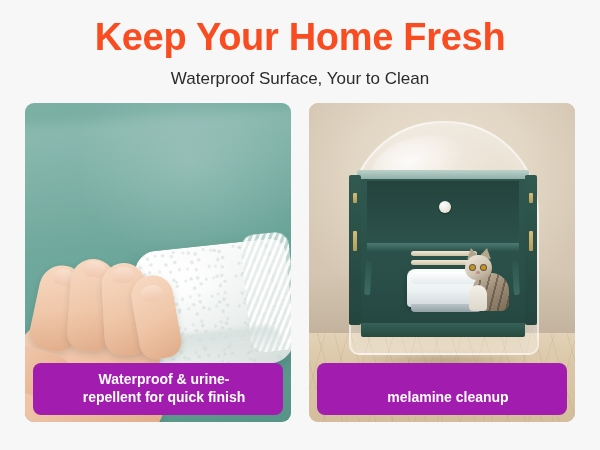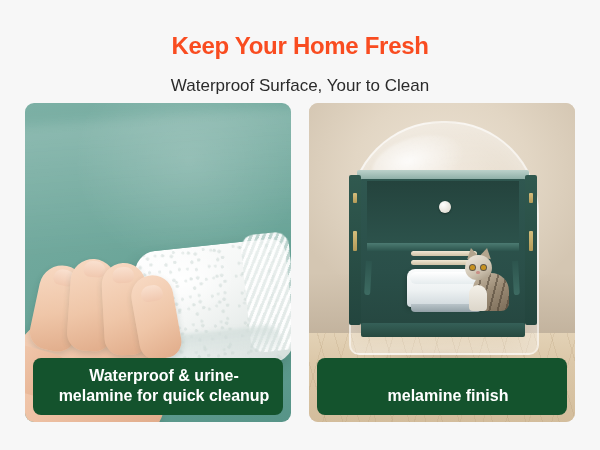--- a/index.html
+++ b/index.html
@@ -15,26 +15,26 @@
     position: relative;
   }
 
   
   .header {
     width: 100%;
     padding-top: 16px;
     text-align: center;
   }
   .headline {
-    font-size: 24px;
+    font-size: 38px;
     font-weight: bold;
     color: #f94c20;
     letter-spacing: -0.3px;
     line-height: 1.15;
-    margin: 16px;
+    margin: 0;
   }
   .subhead {
     font-size: 17px;
     color: #2b2b2b;
     font-weight: normal;
     margin: 9px 0 0 0;
     line-height: 1.2;
   }
 
   
@@ -357,25 +357,25 @@
     background: radial-gradient(ellipse at 50% 50%, rgba(120,96,66,0.42), rgba(120,96,66,0) 70%);
     filter: blur(3px);
   }
 
   
   .caption {
     position: absolute;
     left: 8px;
     right: 8px;
     bottom: 7px;
-    background: #14532d;
+    background: #a21caf;
     color: #ffffff;
     border-radius: 8px;
     text-align: center;
-    font-size: 16px;
+    font-size: 14px;
     font-weight: bold;
     line-height: 1.24;
     padding: 8px 6px 9px 18px;
     box-sizing: border-box;
   }
 </style>
 </head>
 <body>
 
 <div class="header">
@@ -420,21 +420,21 @@
           </div>
         <div class="finger f4">
             <div class="nail" style="left:10px;top:10px;"></div>
           </div>
         <div class="thumb"></div>
       </div>
     </div>
 
     <div class="caption">
       <span>Waterproof &amp; urine-</span><br>
-      <span>melamine for quick cleanup</span>
+      <span>repellent for quick finish</span>
     </div>
   </div>
 
   <div class="panel">
     <div class="scene-room">
       <div class="wall">
         <div class="wall-shadow"></div>
       </div>
       <div class="floor">
         <div class="floor-planks"></div>
@@ -486,17 +486,17 @@
 
       <div class="base-rail"></div>
       <div class="legs">
         <div class="leg leg-1"></div>
         <div class="leg leg-2"></div>
       </div>
     </div>
 
     <div class="caption">
       <br>
-      <span>melamine finish</span>
+      <span>melamine cleanup</span>
     </div>
   </div>
 
 </div>
 
 </body></html>

